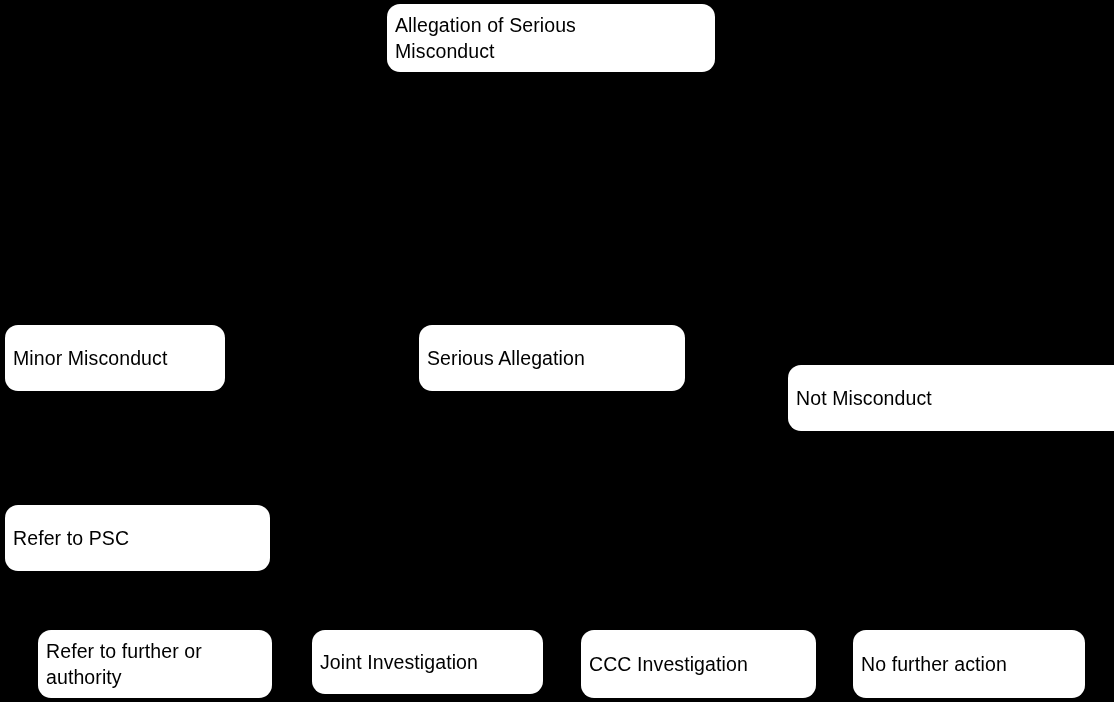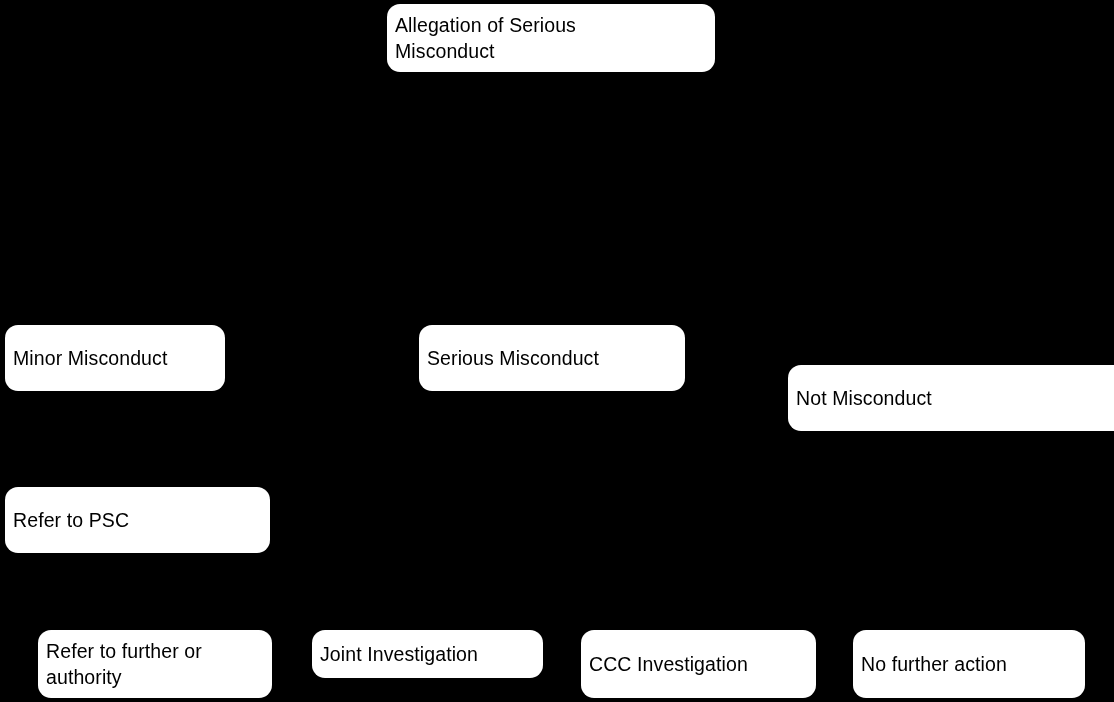--- a/index.html
+++ b/index.html
@@ -41,44 +41,44 @@
   }
   
   #node-allegation { left: 387px; top: 4px;   width: 328px; height: 68px; }
   
   #node-assessment { left: 419px; top: 160px; width: 264px; height: 66px; }
   
   #node-minor      { left: 5px;   top: 325px; width: 220px; height: 66px; }
   #node-serious    { left: 419px; top: 325px; width: 266px; height: 66px; }
   #node-not        { left: 788px; top: 325px; width: 340px; height: 66px; margin-top: 40px; }
   
-  #node-psc        { left: 5px;   top: 487px; width: 265px; height: 66px; }
+  #node-psc        { left: 5px;   top: 505px; width: 265px; height: 66px; }
   
   #node-agency     { left: 38px;  top: 630px; width: 234px; height: 68px; }
-  #node-joint      { left: 312px; top: 630px; width: 231px; height: 48px; }
+  #node-joint      { left: 312px; top: 630px; width: 231px; height: 64px; }
   #node-ccc        { left: 581px; top: 630px; width: 235px; height: 68px; }
   #node-nofurther  { left: 853px; top: 630px; width: 232px; height: 68px; }
 </style>
 </head>
 <body>
 
 <div id="canvas">
 
   <div class="node" id="node-allegation">
     <span class="node-label">Allegation of Serious
 Misconduct</span>
   </div>
 
 
   <div class="node" id="node-minor">
     <span class="node-label">Minor Misconduct</span>
   </div>
 
   <div class="node" id="node-serious">
-    <span class="node-label">Serious Misconduct</span>
+    <span class="node-label">Serious Allegation</span>
   </div>
 
   <div class="node" id="node-not">
     <span class="node-label">Not Misconduct</span>
   </div>
 
   <div class="node" id="node-psc">
     <span class="node-label">Refer to PSC</span>
   </div>
 

